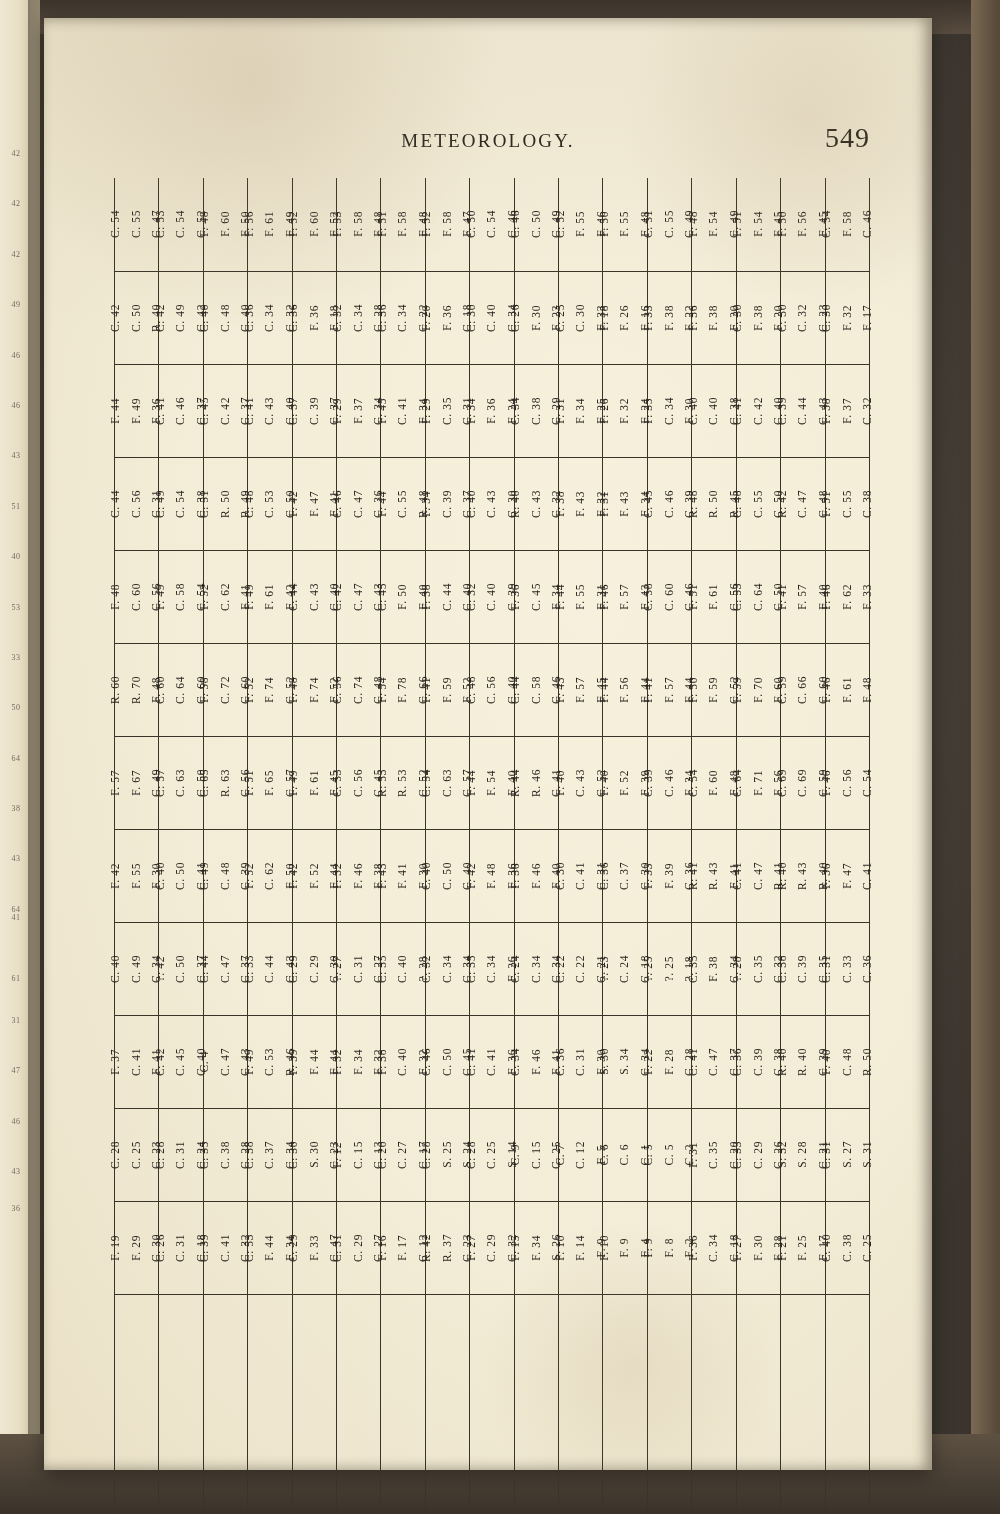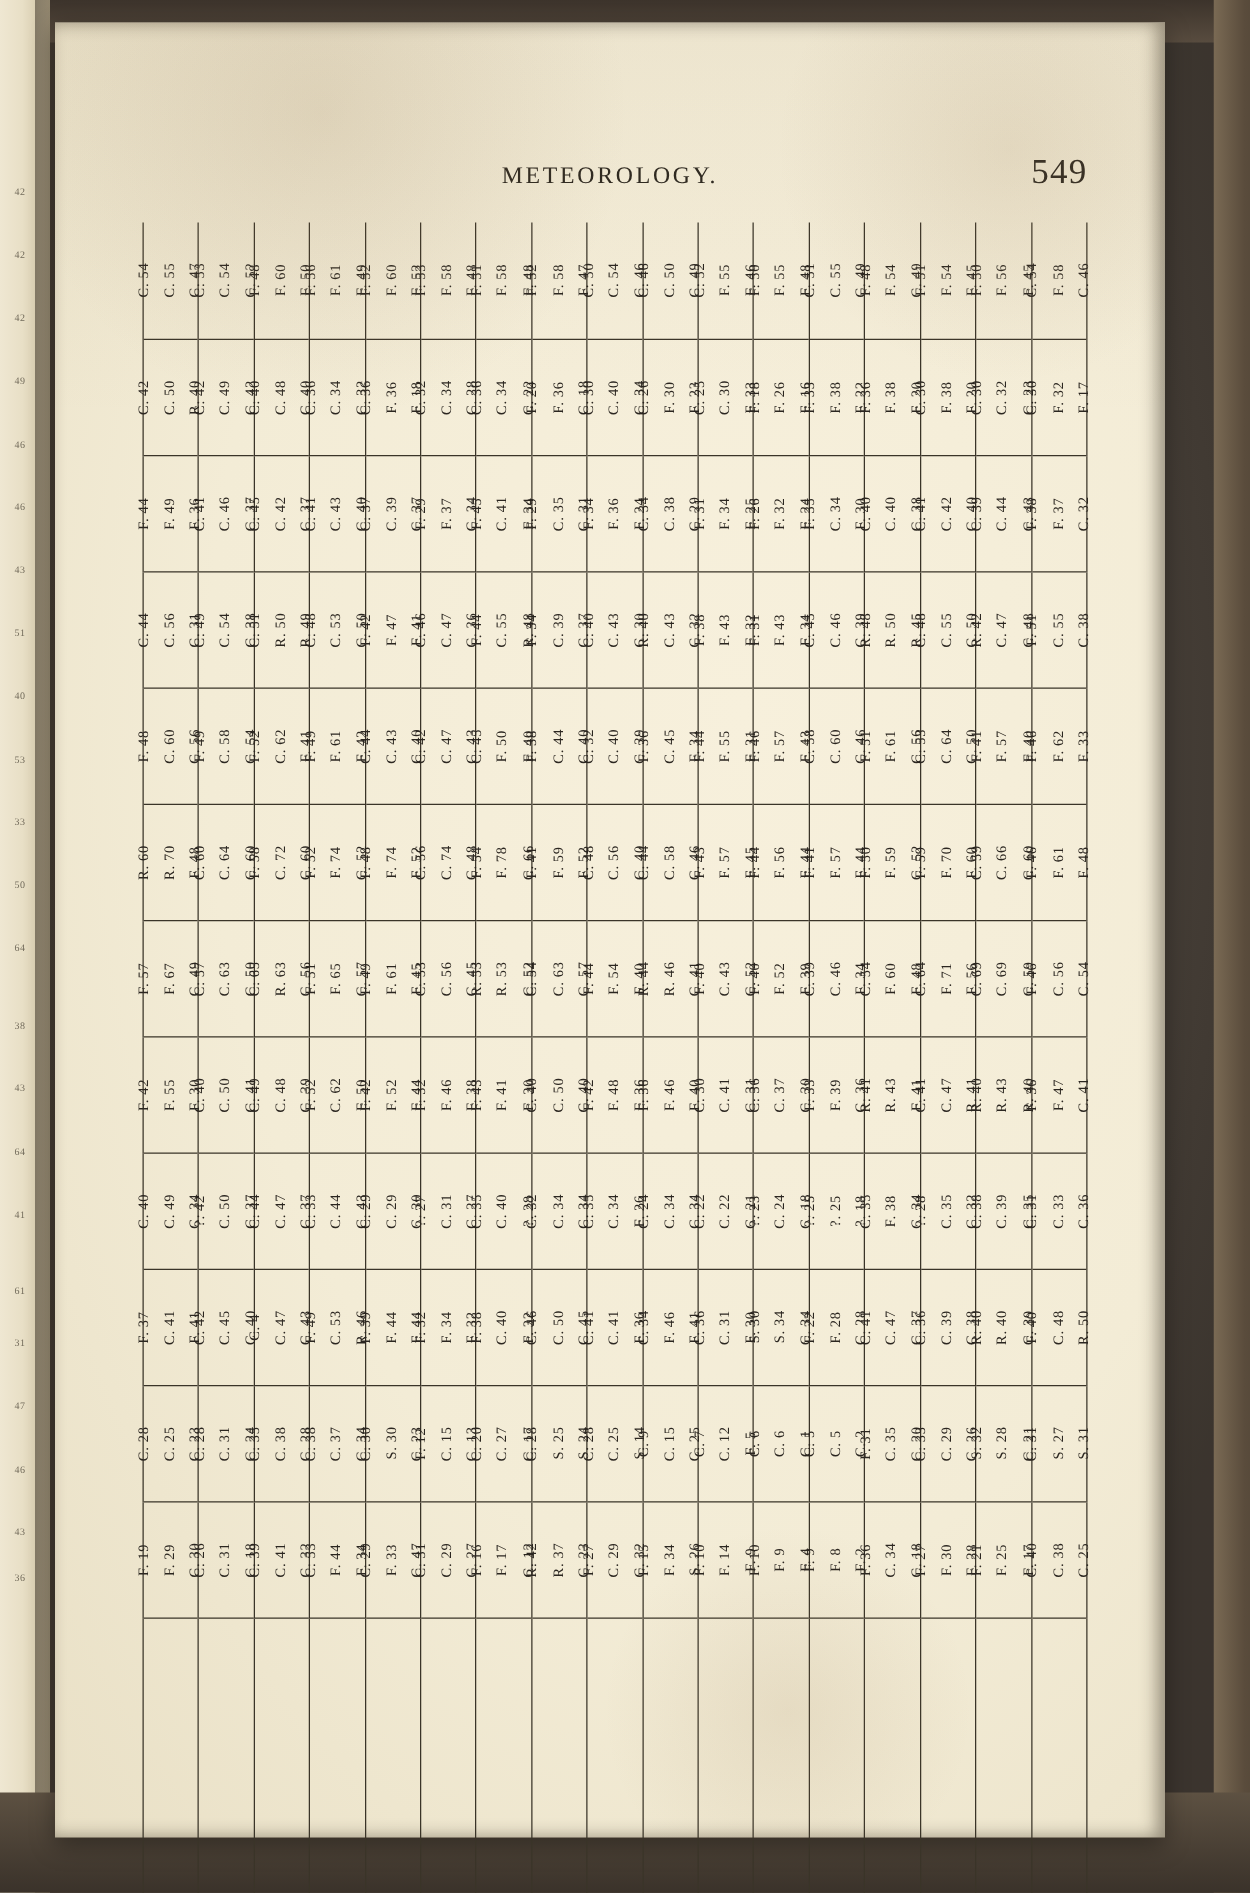--- a/index.html
+++ b/index.html
@@ -128,24 +128,24 @@
         <span style="margin-top: 42px;">49</span>
         <span style="margin-top: 42px;">46</span>
         <span style="margin-top: 42px;">46</span>
         <span style="margin-top: 42px;">43</span>
         <span style="margin-top: 42px;">51</span>
         <span style="margin-top: 42px;">40</span>
         <span style="margin-top: 42px;">53</span>
         <span style="margin-top: 42px;">33</span>
         <span style="margin-top: 42px;">50</span>
         <span style="margin-top: 42px;">64</span>
-        <span style="margin-top: 54px;">38</span>
+        <span style="margin-top: 42px;">38</span>
         <span style="margin-top: 42px;">43</span>
         <span style="margin-top: 42px;">64</span>
-        <span style="margin-top: 42px;">41</span>
+        <span style="">41</span>
         <span style="margin-top: 52px;">61</span>
         <span style="margin-top: 34px;">31</span>
         <span style="margin-top: 42px;">47</span>
         <span style="margin-top: 42px;">46</span>
         <span style="margin-top: 42px;">43</span>
         <span style="margin-top: 28px;">36</span>
       </div>
   </div>
   <div class="gutter"></div>
 

